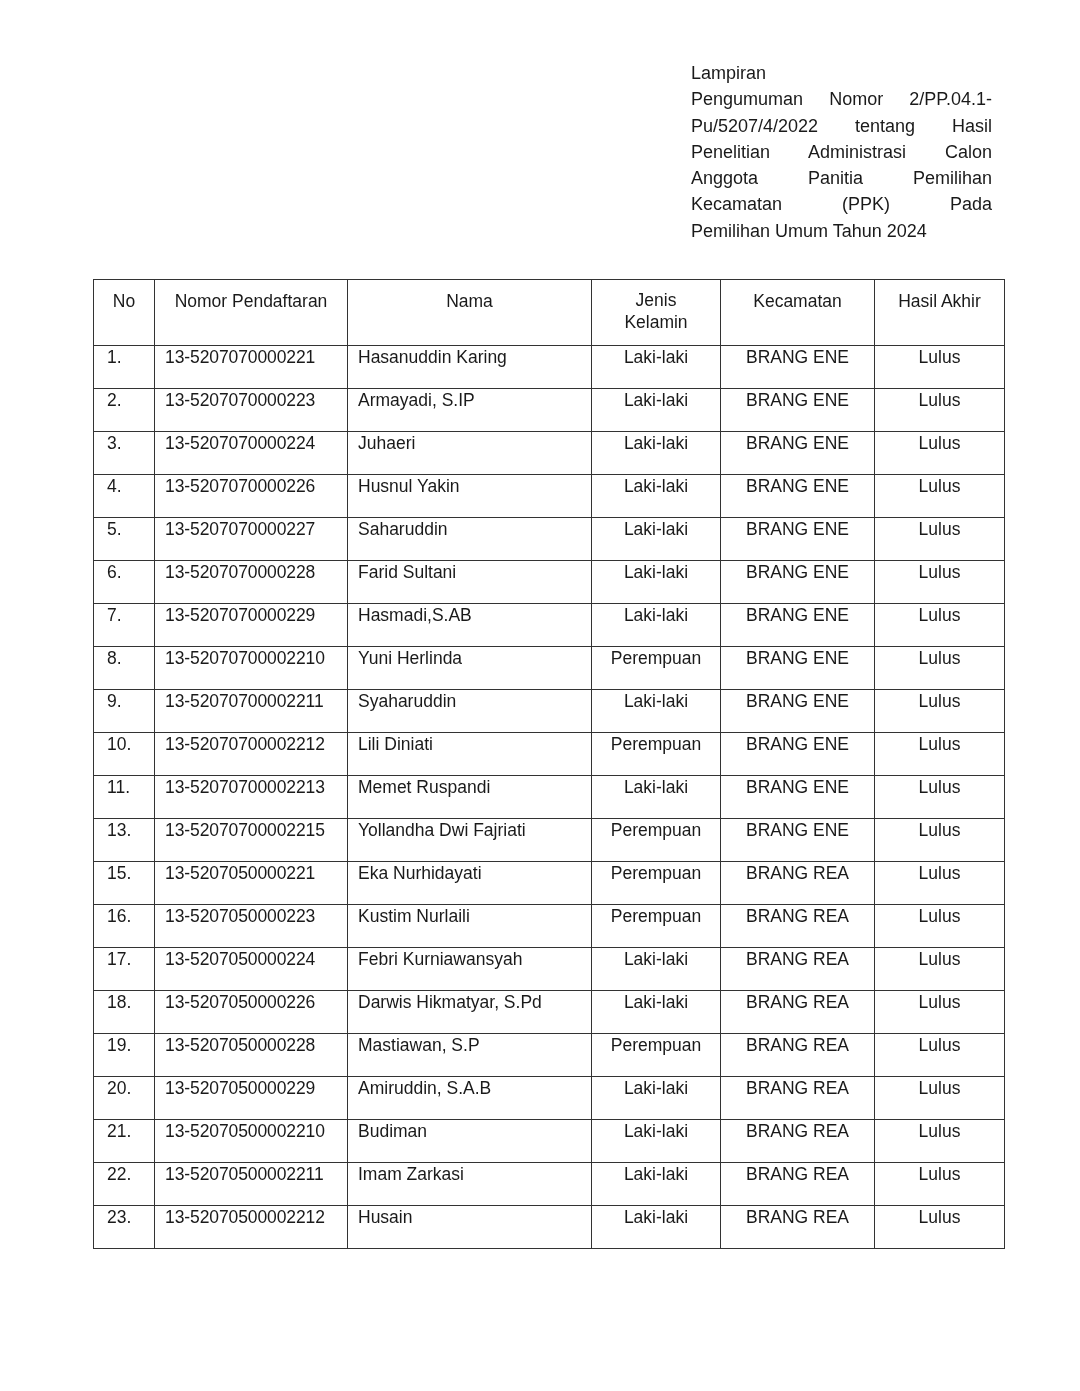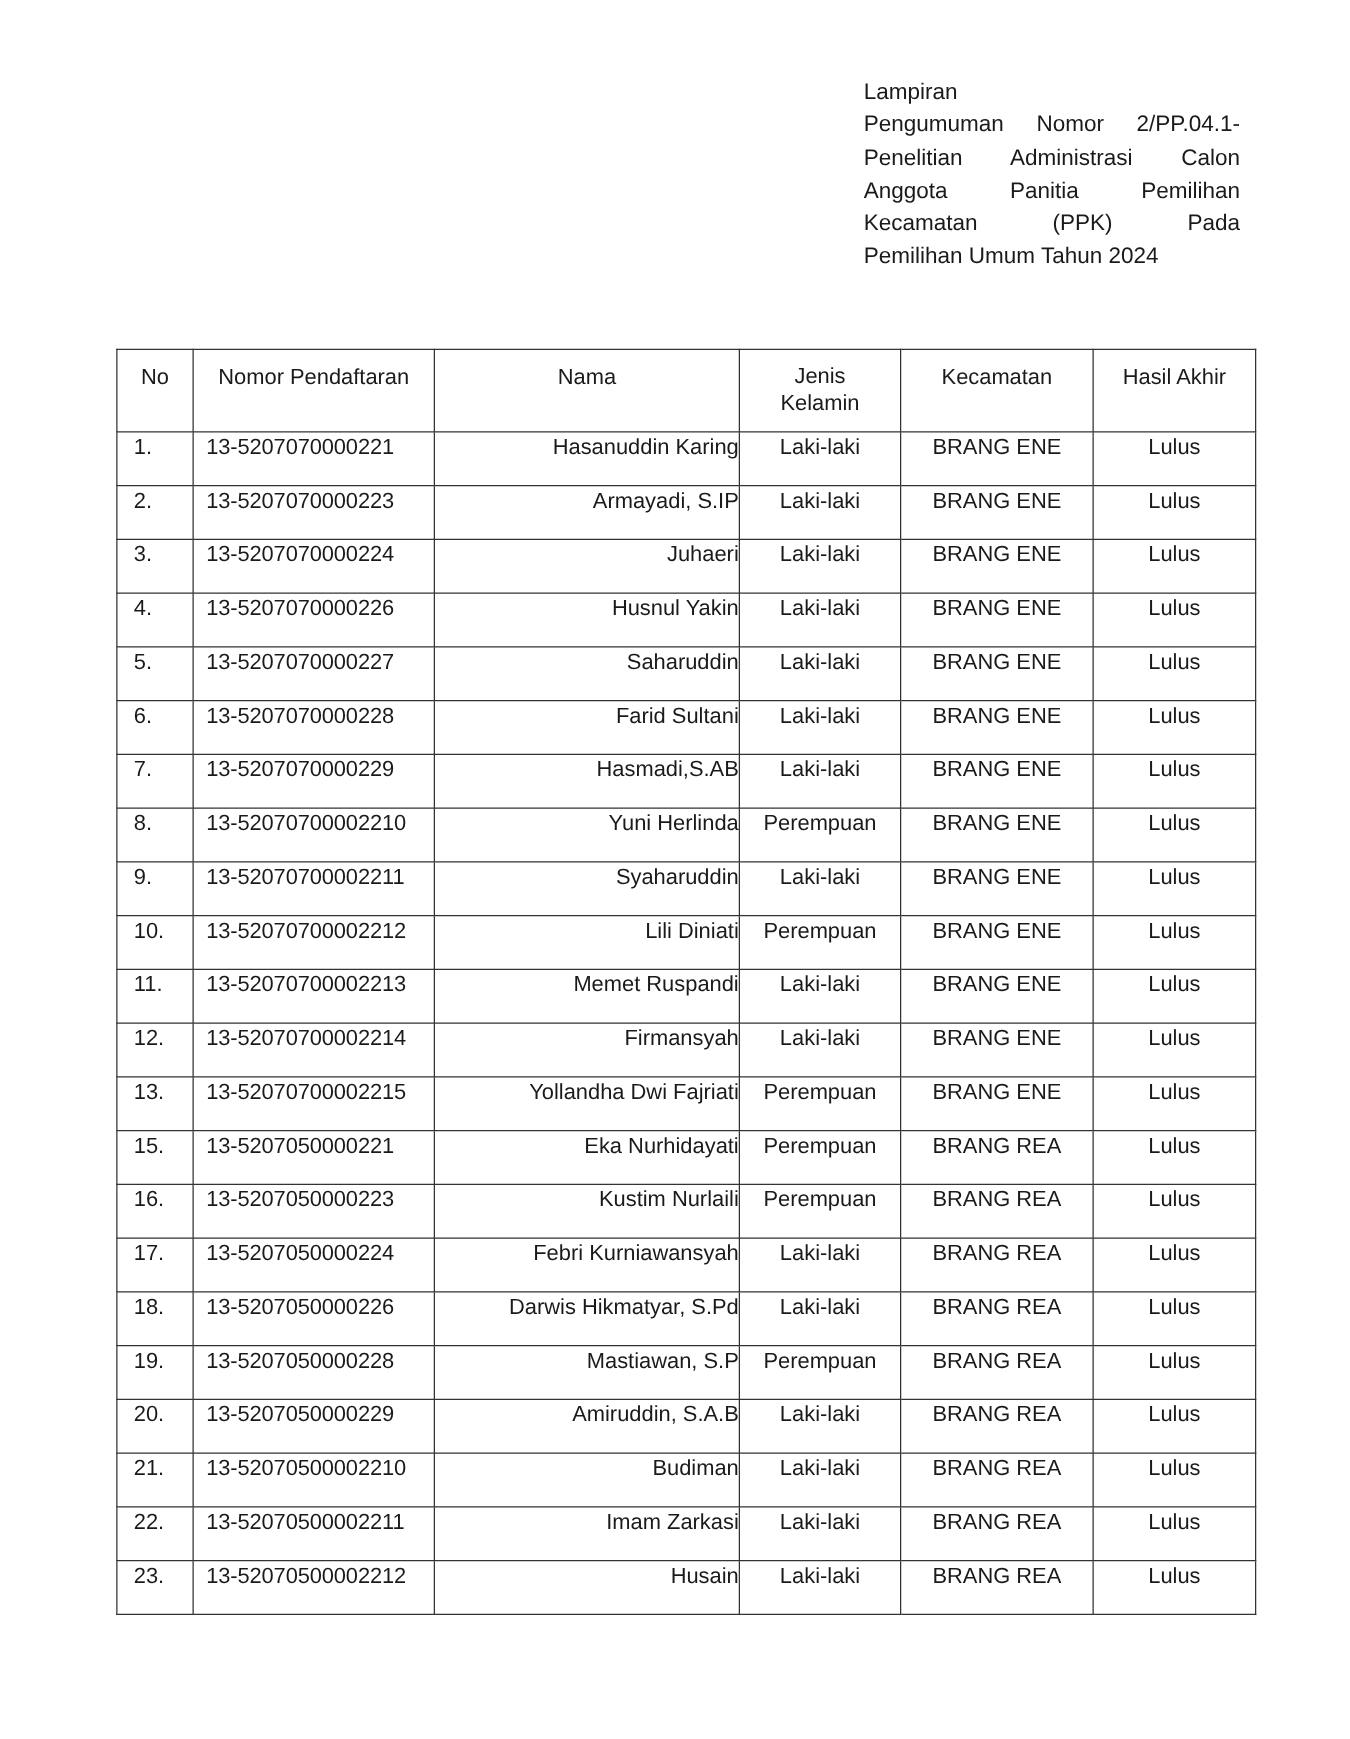--- a/index.html
+++ b/index.html
@@ -23,35 +23,36 @@
     font-weight: normal;
   }
   table.result th {
     height: 66px; vertical-align: middle; text-align: center; line-height: 22px;
     padding-bottom: 24px; box-sizing: border-box;
   }
   table.result th.jk { padding-bottom: 4px; }
   table.result td { height: 43px; box-sizing: border-box; padding-top: 0px; line-height: 22px; }
   td.no { padding-left: 13px !important; }
   td.nomor { padding-left: 10px !important; letter-spacing: -0.1px; margin-left: 32px; }
-  td.nama { padding-left: 10px !important; text-align: right; }
+  td.nama { padding-left: 10px !important; }
   td.center { text-align: center; }
   col.c-no { width: 61px; }
   col.c-nomor { width: 193px; }
   col.c-nama { width: 244px; }
   col.c-jk { width: 129px; }
   col.c-kec { width: 154px; }
   col.c-hasil { width: 130px; }
 </style>
 </head>
 <body>
 
 <div class="header-block">
   <span class="line left">Lampiran</span>
   <span class="line">Pengumuman Nomor 2/PP.04.1-</span>
+  <span class="line">Pu/5207/4/2022 tentang Hasil</span>
   <span class="line">Penelitian Administrasi Calon</span>
   <span class="line">Anggota Panitia Pemilihan</span>
   <span class="line">Kecamatan (PPK) Pada</span>
   <span class="line left">Pemilihan Umum Tahun 2024</span>
 </div>
 
 <table class="result">
   <colgroup>
     <col class="c-no">
       <col class="c-nomor">
@@ -156,28 +157,20 @@
       </tr>
       <tr>
         <td class="no">11.</td>
         <td class="nomor">13-52070700002213</td>
         <td class="nama">Memet Ruspandi</td>
         <td class="center">Laki-laki</td>
         <td class="center">BRANG ENE</td>
         <td class="center">Lulus</td>
       </tr>
       <tr>
-        <td class="no">12.</td>
-        <td class="nomor">13-52070700002214</td>
-        <td class="nama">Firmansyah</td>
-        <td class="center">Laki-laki</td>
-        <td class="center">BRANG ENE</td>
-        <td class="center">Lulus</td>
-      </tr>
-      <tr>
         <td class="no">13.</td>
         <td class="nomor">13-52070700002215</td>
         <td class="nama">Yollandha Dwi Fajriati</td>
         <td class="center">Perempuan</td>
         <td class="center">BRANG ENE</td>
         <td class="center">Lulus</td>
       </tr>
       <tr>
         <td class="no">15.</td>
         <td class="nomor">13-5207050000221</td>

